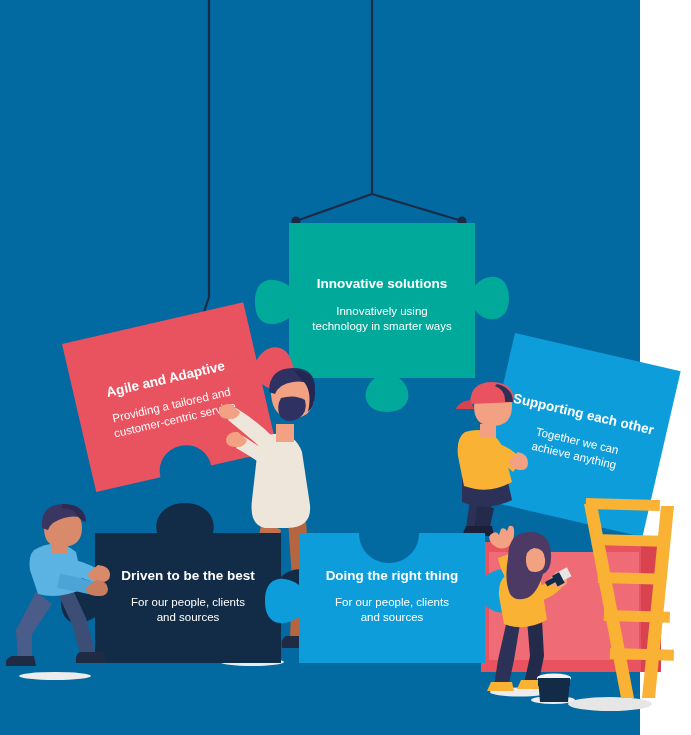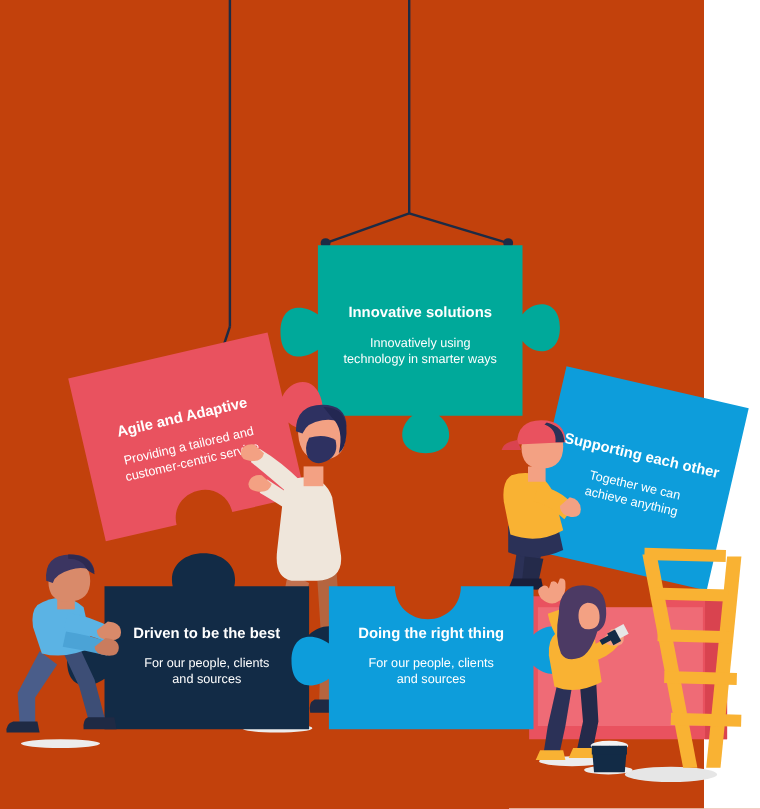--- a/index.html
+++ b/index.html
@@ -1,17 +1,17 @@
 <!DOCTYPE html>
 <html><head>
 <meta charset="utf-8">
 <style>
   html,body{margin:0;padding:0;background:#ffffff;}
   body{width:691px;height:735px;overflow:hidden;font-family:"Liberation Sans",sans-serif;}
-  #stage{position:relative;width:640px;height:735px;background:#c2410c;}
+  #stage{position:relative;width:640px;height:735px;background:#0369a1;}
   svg{display:block;}
   .pz-title{font-family:"Liberation Sans",sans-serif;font-weight:bold;font-size:13.5px;fill:#ffffff;}
   .pz-sub{font-family:"Liberation Sans",sans-serif;font-weight:normal;font-size:11.5px;fill:#ffffff;}
 </style>
 </head>
 <body>
 
 <div id="stage">
 
 <svg width="691" height="735" viewBox="0 0 691 735" xmlns="http://www.w3.org/2000/svg">

